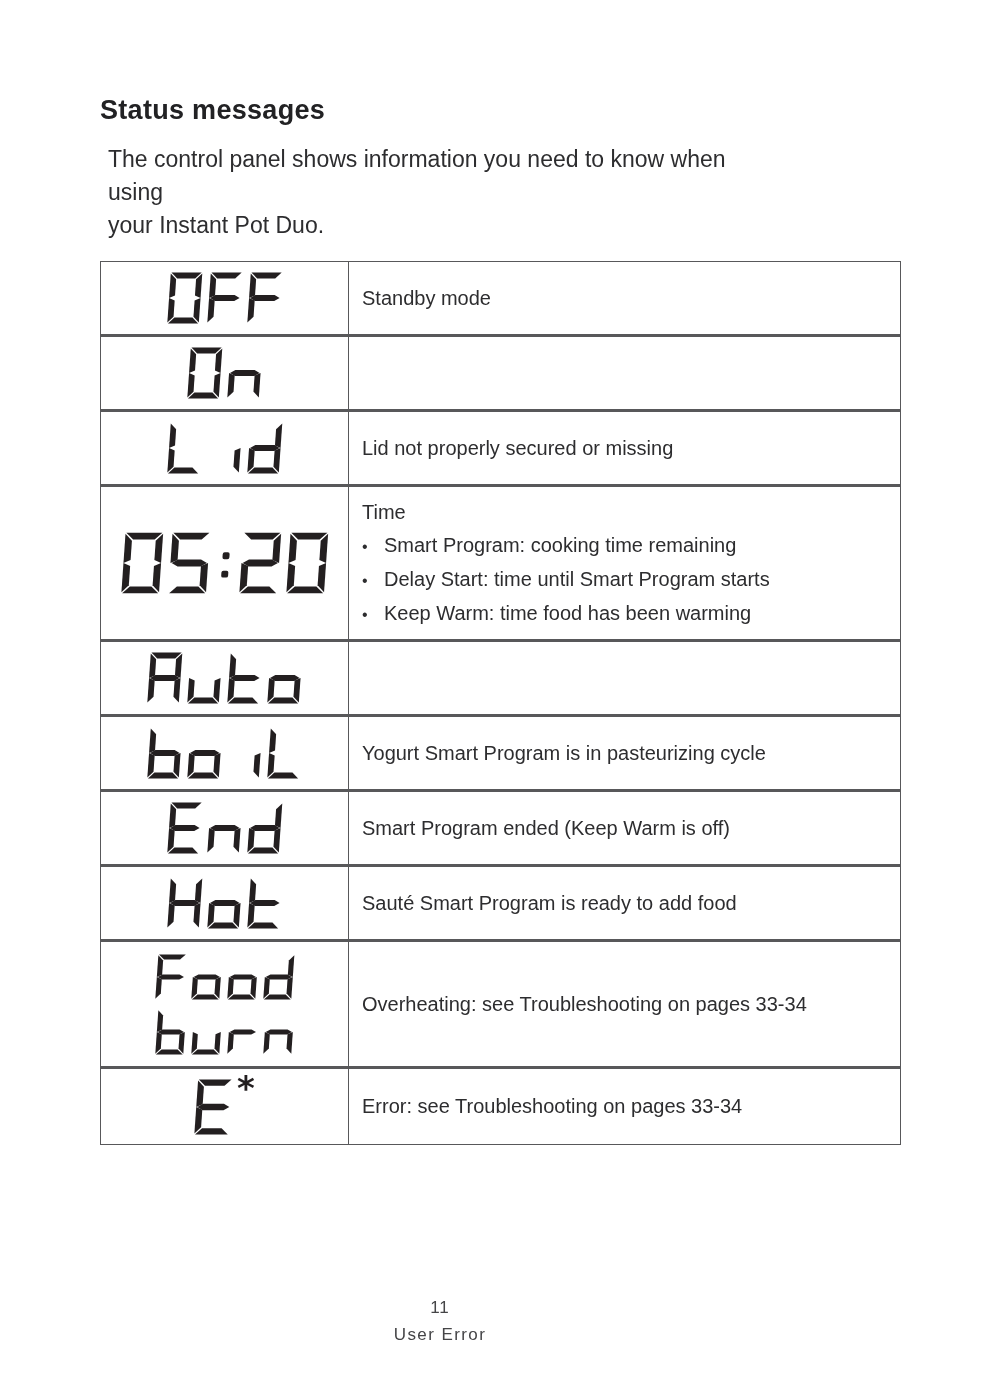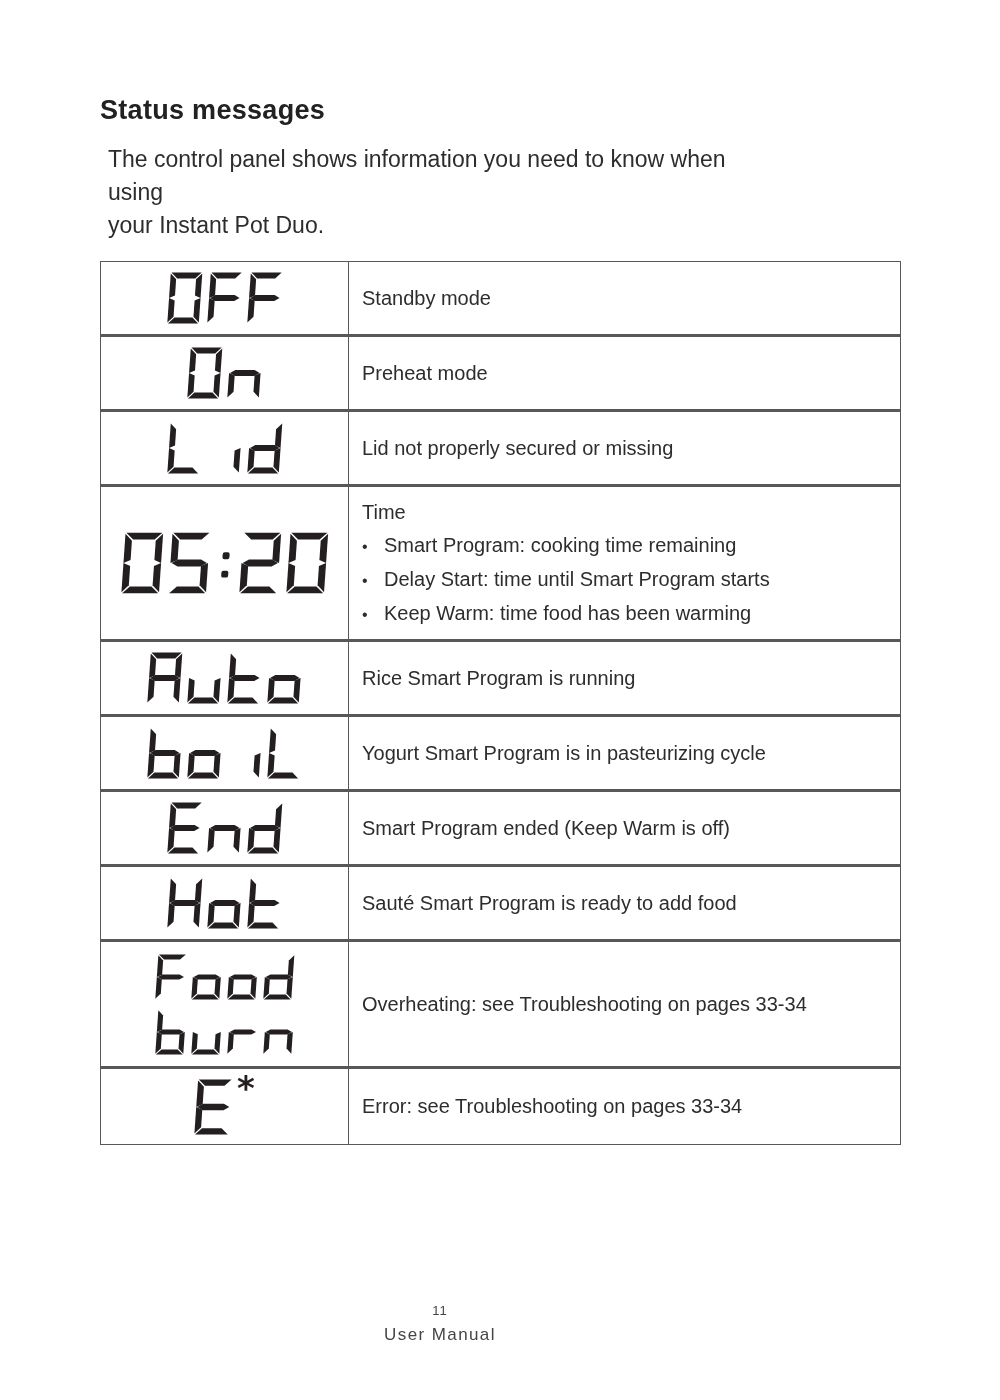--- a/index.html
+++ b/index.html
@@ -69,21 +69,21 @@
   .trow.tall .cell-desc{justify-content:center;padding-top:9px;}
   .desc-text,.desc-title{font-size:20px;line-height:33px;color:#2d2d2f;}
   .bullet-line{display:flex;align-items:baseline;font-size:20px;line-height:33px;color:#2d2d2f;}
   .bullet-dot{flex:none;width:22px;font-size:16px;}
   .footer{
     position:absolute;
     left:0;right:0;bottom:55px;
     text-align:center;
     color:#454547;
   }
-  .footer .pagenum{font-size:13px;letter-spacing:1px;margin-bottom:7px;}
+  .footer .pagenum{font-size:17px;letter-spacing:1px;margin-bottom:7px;}
   .footer .label{font-size:17px;letter-spacing:1.4px;}
 </style>
 </head>
 <body>
 
 <div class="page">
   <h1 class="title">Status messages</h1>
   <p class="intro">
     <span class="intro-line">The control panel shows information you need to know when using</span>
     <span class="intro-line">your Instant Pot Duo.</span>
@@ -140,23 +140,20 @@
             </svg>
             <svg viewBox="0 0 112 160" width="36" height="52">
               <g transform="translate(11,0) skewX(-4)">
                 <polygon points="99,80 99,156 81,138 81,88" fill="#231f20"></polygon>
                 <polygon points="1,80 19,88 19,138 1,156" fill="#231f20"></polygon>
                 <polygon points="4,80 20,71 80,71 96,80 80,89 20,89" fill="#231f20"></polygon>
               </g>
             </svg>
           </div>
         </div>
-        <div class="cell-desc">
-          <div class="desc-text">Preheat mode</div>
-        </div>
       </div>
       <div class="trow" style="border-color: rgb(88, 88, 90);">
         <div class="cell-display" style="border-color: rgb(88, 88, 90);">
           <div class="seg-line">
             <svg viewBox="0 0 112 160" width="36" height="52">
               <g transform="translate(11,0) skewX(-4)">
                 <polygon points="3,159 22,141 78,141 97,159" fill="#231f20"></polygon>
                 <polygon points="1,80 19,88 19,138 1,156" fill="#231f20"></polygon>
                 <polygon points="1,4 19,22 19,72 1,80" fill="#231f20"></polygon>
               </g>
@@ -277,23 +274,20 @@
             <svg viewBox="0 0 112 160" width="36" height="52">
               <g transform="translate(11,0) skewX(-4)">
                 <polygon points="99,80 99,156 81,138 81,88" fill="#231f20"></polygon>
                 <polygon points="3,159 22,141 78,141 97,159" fill="#231f20"></polygon>
                 <polygon points="1,80 19,88 19,138 1,156" fill="#231f20"></polygon>
                 <polygon points="4,80 20,71 80,71 96,80 80,89 20,89" fill="#231f20"></polygon>
               </g>
             </svg>
           </div>
         </div>
-        <div class="cell-desc">
-          <div class="desc-text">Rice Smart Program is running</div>
-        </div>
       </div>
       <div class="trow" style="border-color: rgb(88, 88, 90);">
         <div class="cell-display" style="border-color: rgb(88, 88, 90);">
           <div class="seg-line">
             <svg viewBox="0 0 112 160" width="36" height="52">
               <g transform="translate(11,0) skewX(-4)">
                 <polygon points="99,80 99,156 81,138 81,88" fill="#231f20"></polygon>
                 <polygon points="3,159 22,141 78,141 97,159" fill="#231f20"></polygon>
                 <polygon points="1,80 19,88 19,138 1,156" fill="#231f20"></polygon>
                 <polygon points="1,4 19,22 19,72 1,80" fill="#231f20"></polygon>
@@ -483,15 +477,15 @@
           </div>
         </div>
         <div class="cell-desc">
           <div class="desc-text">Error: see Troubleshooting on pages 33-34</div>
         </div>
       </div>
     </div>
 
   <div class="footer">
     <div class="pagenum">11</div>
-    <div class="label">User Manual</div>
+    <div class="label">User Error</div>
   </div>
 </div>
 
 </body></html>

